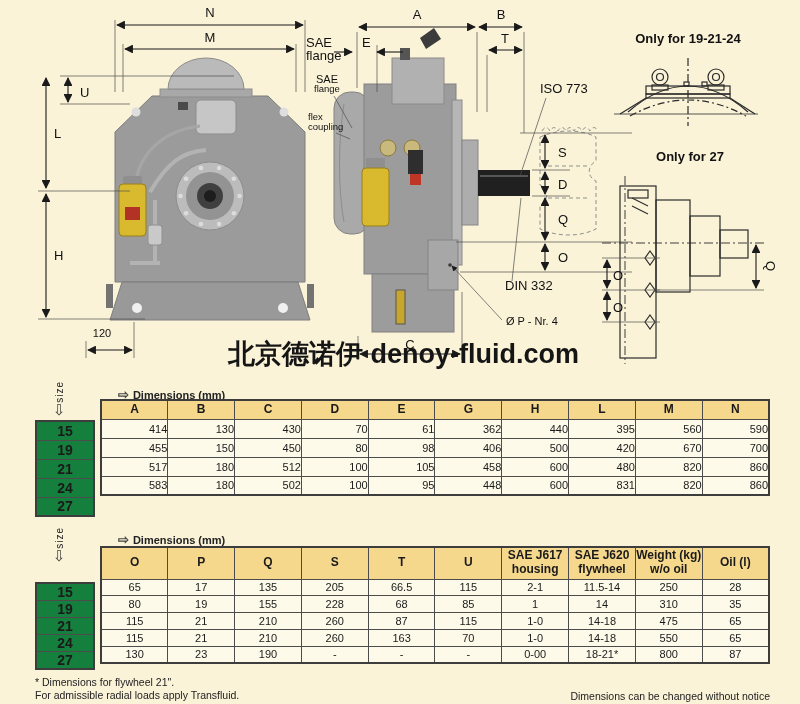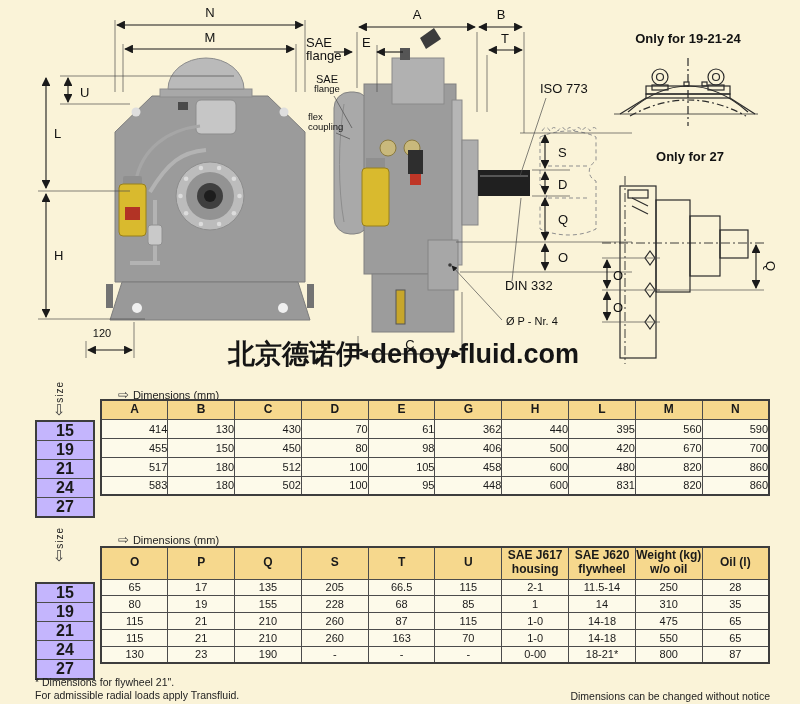--- a/index.html
+++ b/index.html
@@ -20,34 +20,34 @@
   .lbl-md { font-family:"Liberation Sans",sans-serif; font-size:11px; fill:#111; stroke:none; }
   .ttl  { font-family:"Liberation Sans",sans-serif; font-size:13px; font-weight:bold; fill:#111; stroke:none; }
   .line-art { stroke:#2b2b2b; stroke-width:1.2; fill:none; }
 
   #watermark {
     position:absolute; left:228px; top:336px;
     font-size:27px; font-weight:bold; color:#151515;
     white-space:nowrap; z-index:5;
   }
 
-  .dims-label { position:absolute; font-size:11px; color:#222; white-space:nowrap; }
+  .dims-label { position:absolute; font-size:11px; color:#222; white-space:nowrap;font-weight:bold; }
   .dims-label .arrow-glyph { font-size:13px; color:#444; margin-right:4px; }
 
   .size-rot { position:absolute; width:26px; display:flex; flex-direction:column; align-items:center; }
   .size-rot .vtext { writing-mode:vertical-rl; transform:rotate(180deg); font-size:10px; color:#222; letter-spacing:1px; }
   .size-rot .varrow { font-size:15px; color:#444; line-height:14px; }
 
   table { border-collapse:collapse; position:absolute; table-layout:fixed; background:#fdfaea; }
   table.data-table { width:670px; border:2px solid #3d3d3d; }
   table.size-table { width:60px;  border:2px solid #3d3d3d; }
   th, td { border:1px solid #4c4c4c; text-align:center; vertical-align:middle; overflow:hidden; }
   th { background:#f6d88d; font-size:12px; font-weight:bold; white-space:pre-line; line-height:1.15; }
   td { font-size:11px; background:#fdfaea; }
-  .size-table td { background:#c4b5fd; font-weight:bold; font-size:16px; }
+  .size-table td { background:#15803d; font-weight:bold; font-size:14px; }
   #tbl1-data th { height:19px; }
   #tbl1-data td { height:19px;text-align:right; }
   #tbl1-size td { height:19px; }
   #tbl2-data th { height:32px; }
   #tbl2-data td { height:16.8px; }
   #tbl2-size td { height:16.8px; }
 
   .footnote { position:absolute; font-size:10.5px; color:#222; line-height:12.5px; }
   #fn-right { right:30px; text-align:right;margin-top:12px; }
 </style>

